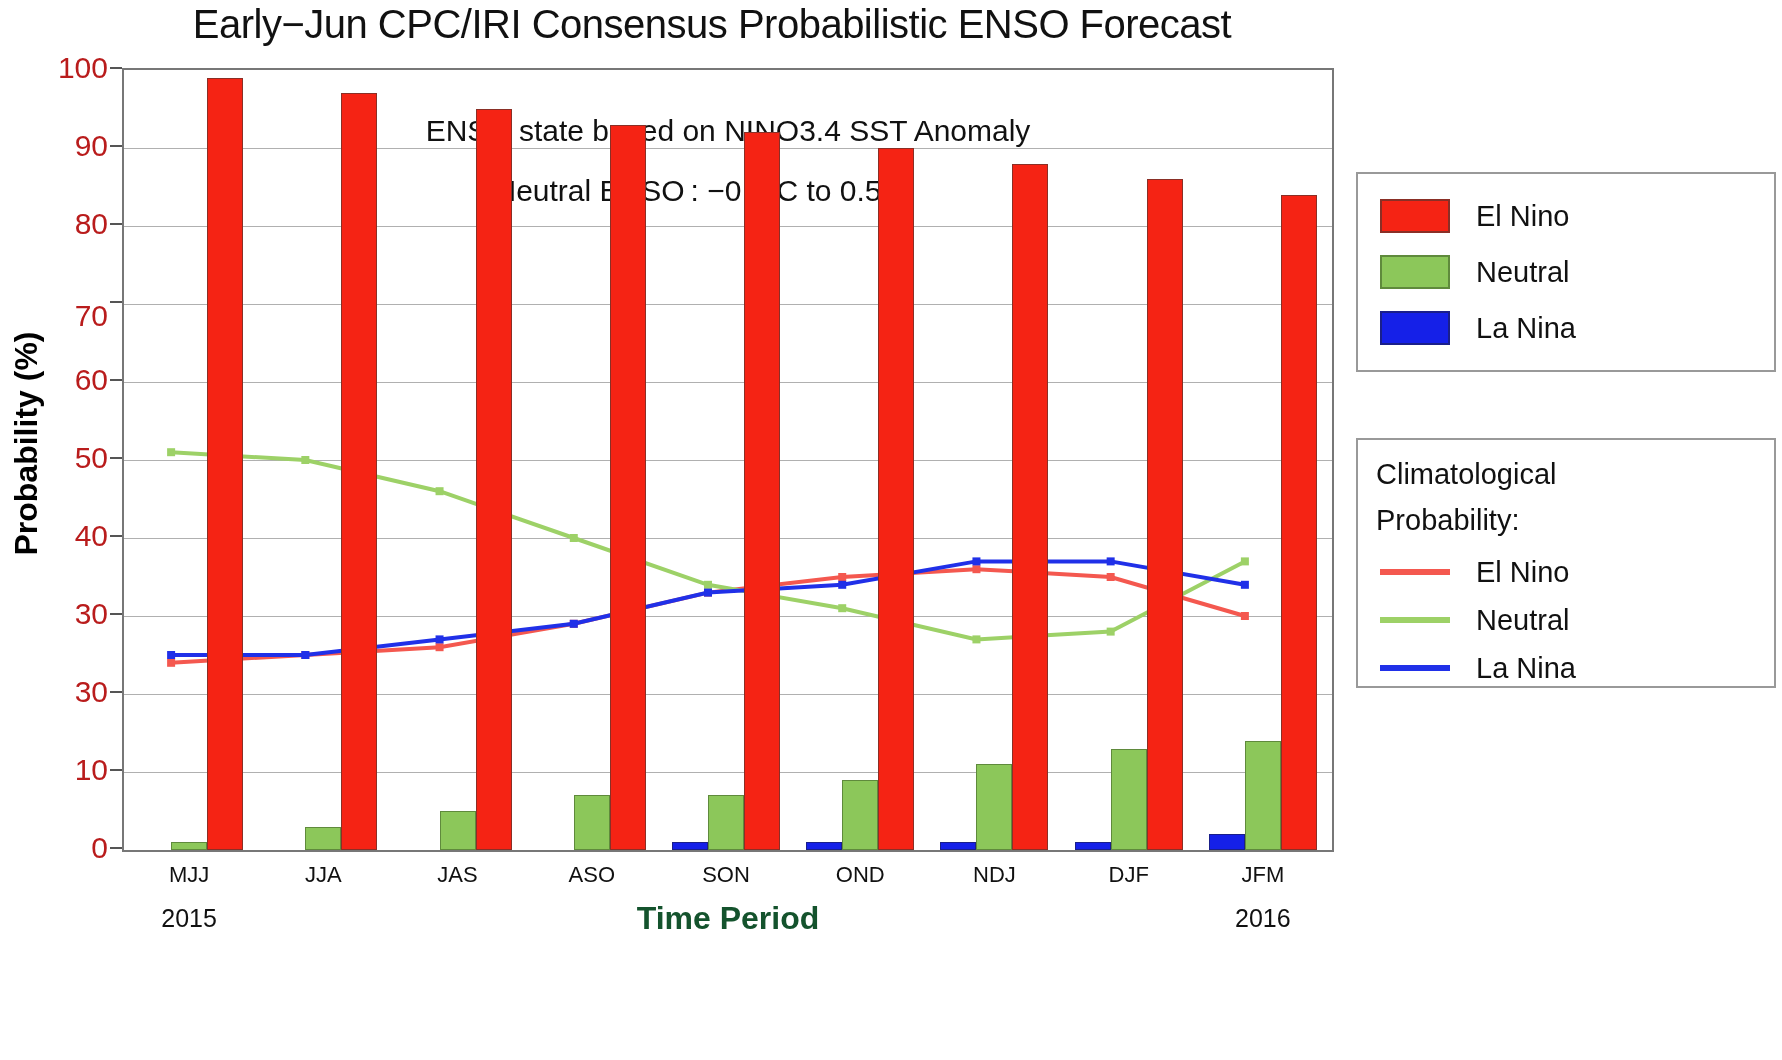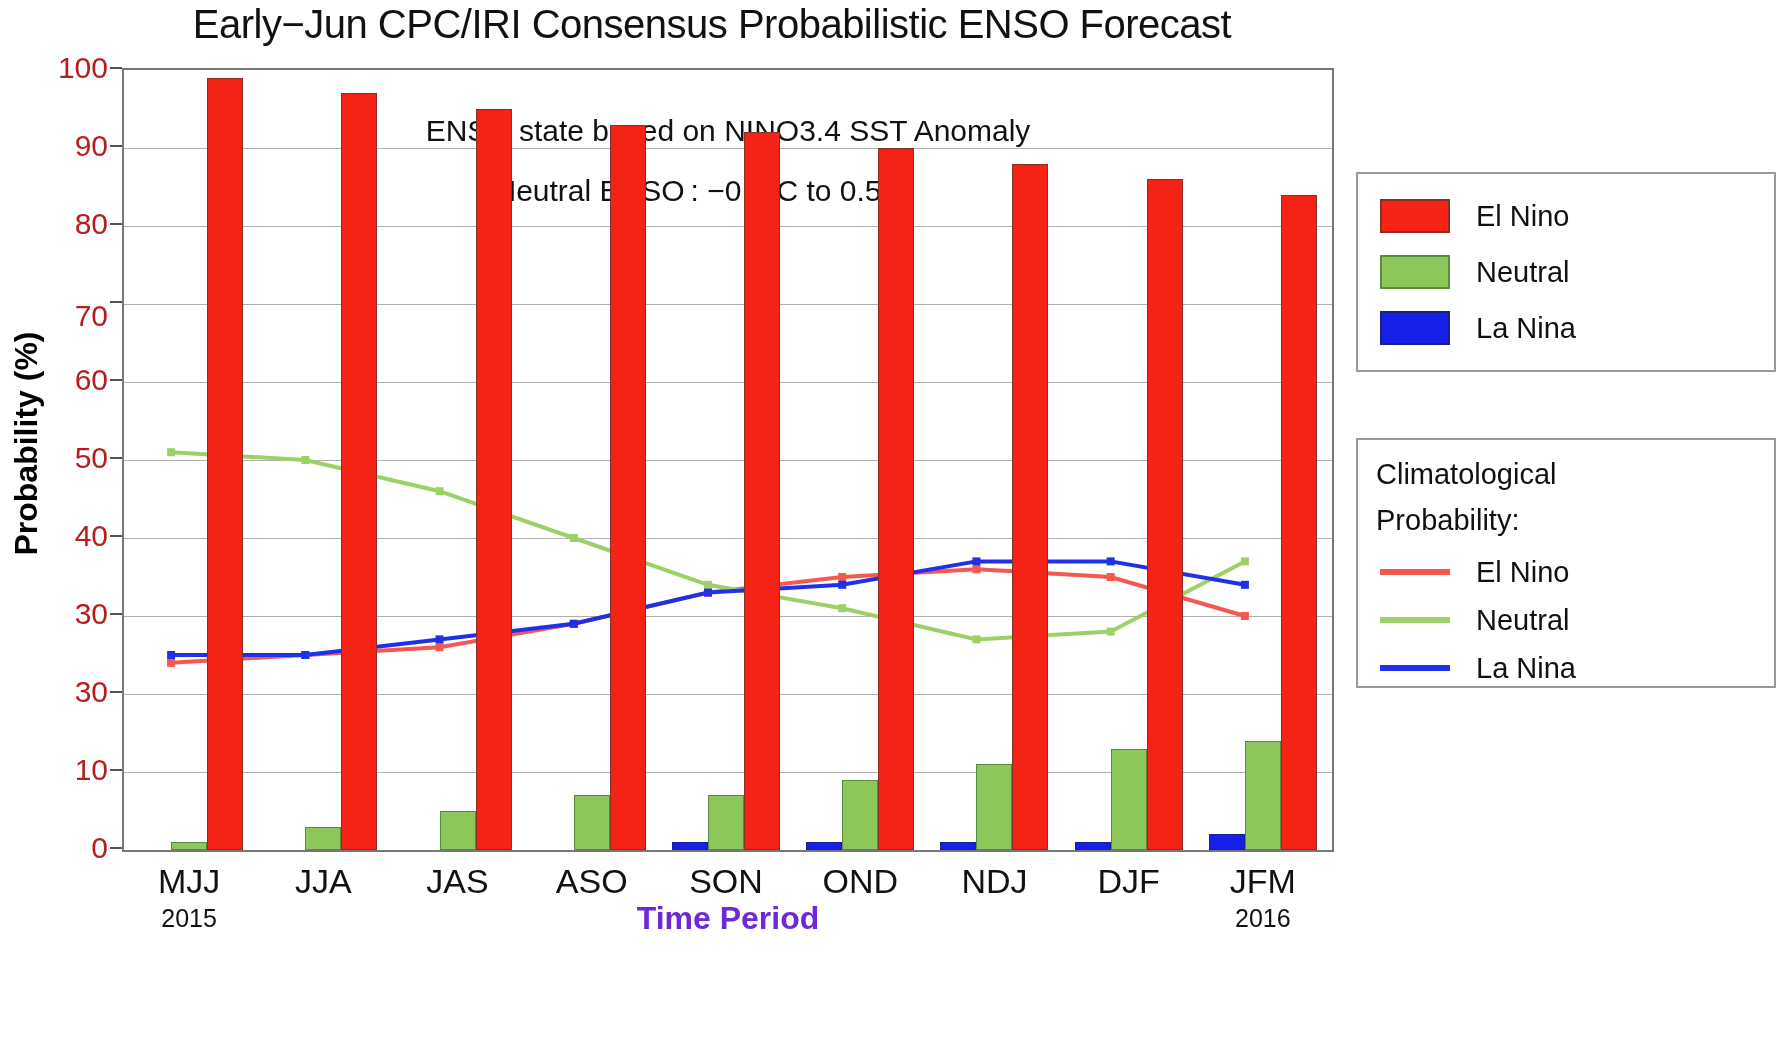--- a/index.html
+++ b/index.html
@@ -28,26 +28,26 @@
   .ytick-mark{position:absolute;right:0;width:12px;height:2px;background:#555;transform:translateY(-50%);}
   #y-axis-title{
     position:absolute;left:-164px;top:425px;width:380px;text-align:center;
     font-size:32px;font-weight:bold;color:#000;
     transform:rotate(-90deg);transform-origin:center center;white-space:nowrap;
   }
 
   
   #x-axis{position:absolute;left:122px;top:856px;width:1212px;height:120px;}
   .xtick{position:absolute;top:6px;transform:translateX(-50%);
-    font-size:34px;color:#111;white-space:nowrap;text-align:center;}
+    font-size:22px;color:#111;white-space:nowrap;text-align:center;}
   .xyear{position:absolute;top:48px;transform:translateX(-50%);
     font-size:25px;color:#111;white-space:nowrap;text-align:center;}
   #x-axis-title{
     position:absolute;left:122px;top:900px;width:1212px;text-align:center;
-    font-size:32px;font-weight:bold;color:#6d28d9;white-space:nowrap;
+    font-size:32px;font-weight:bold;color:#14532d;white-space:nowrap;
   }
 
   
   .bar{position:absolute;bottom:0;box-sizing:border-box;}
   .bar.el{background:#f52314;border:1px solid #8a2f26;}
   .bar.neu{background:#8cc75a;border:1px solid #5f8a3c;}
   .bar.lan{background:#1520e8;border:1px solid #1a1f8a;}
 
   
   .plot-note{

